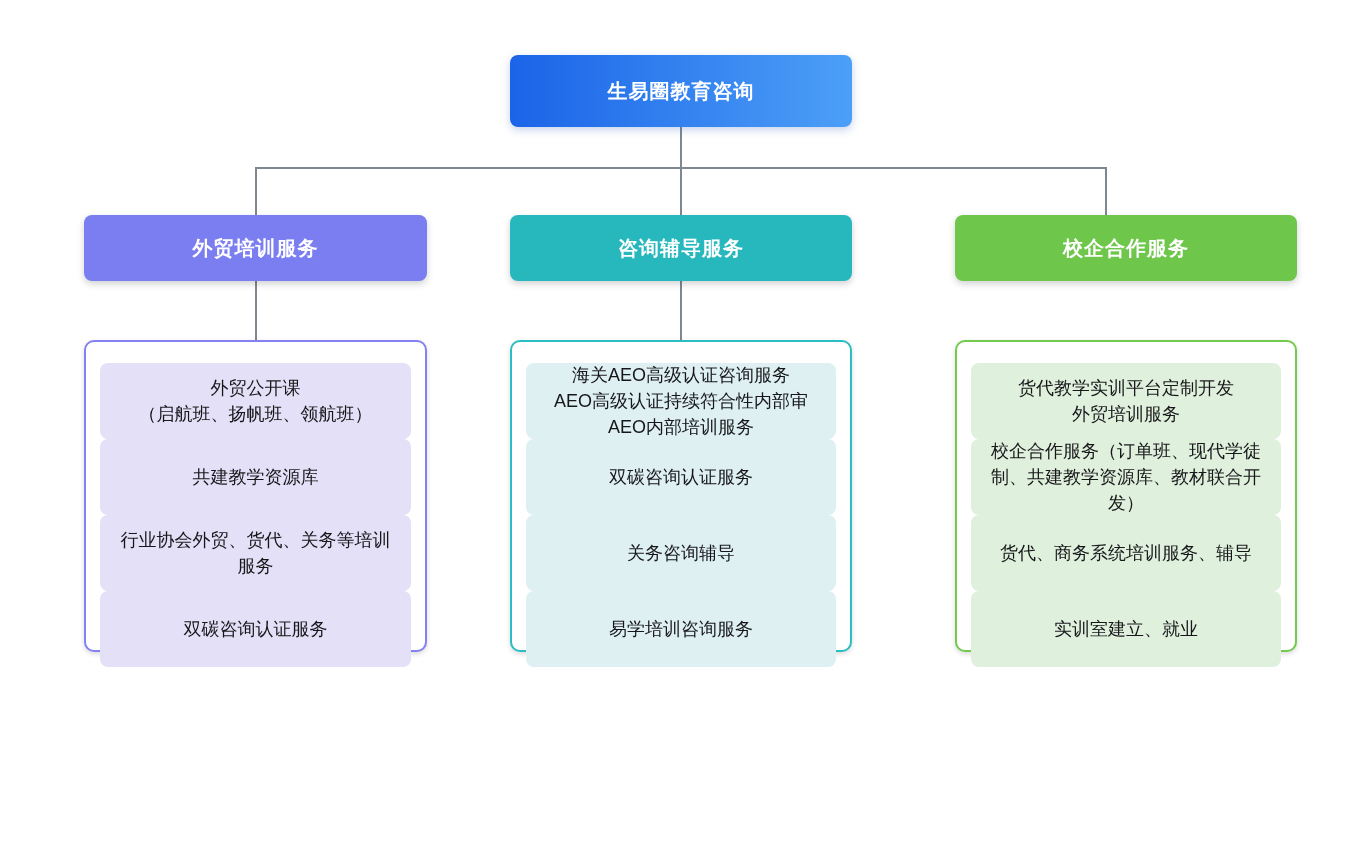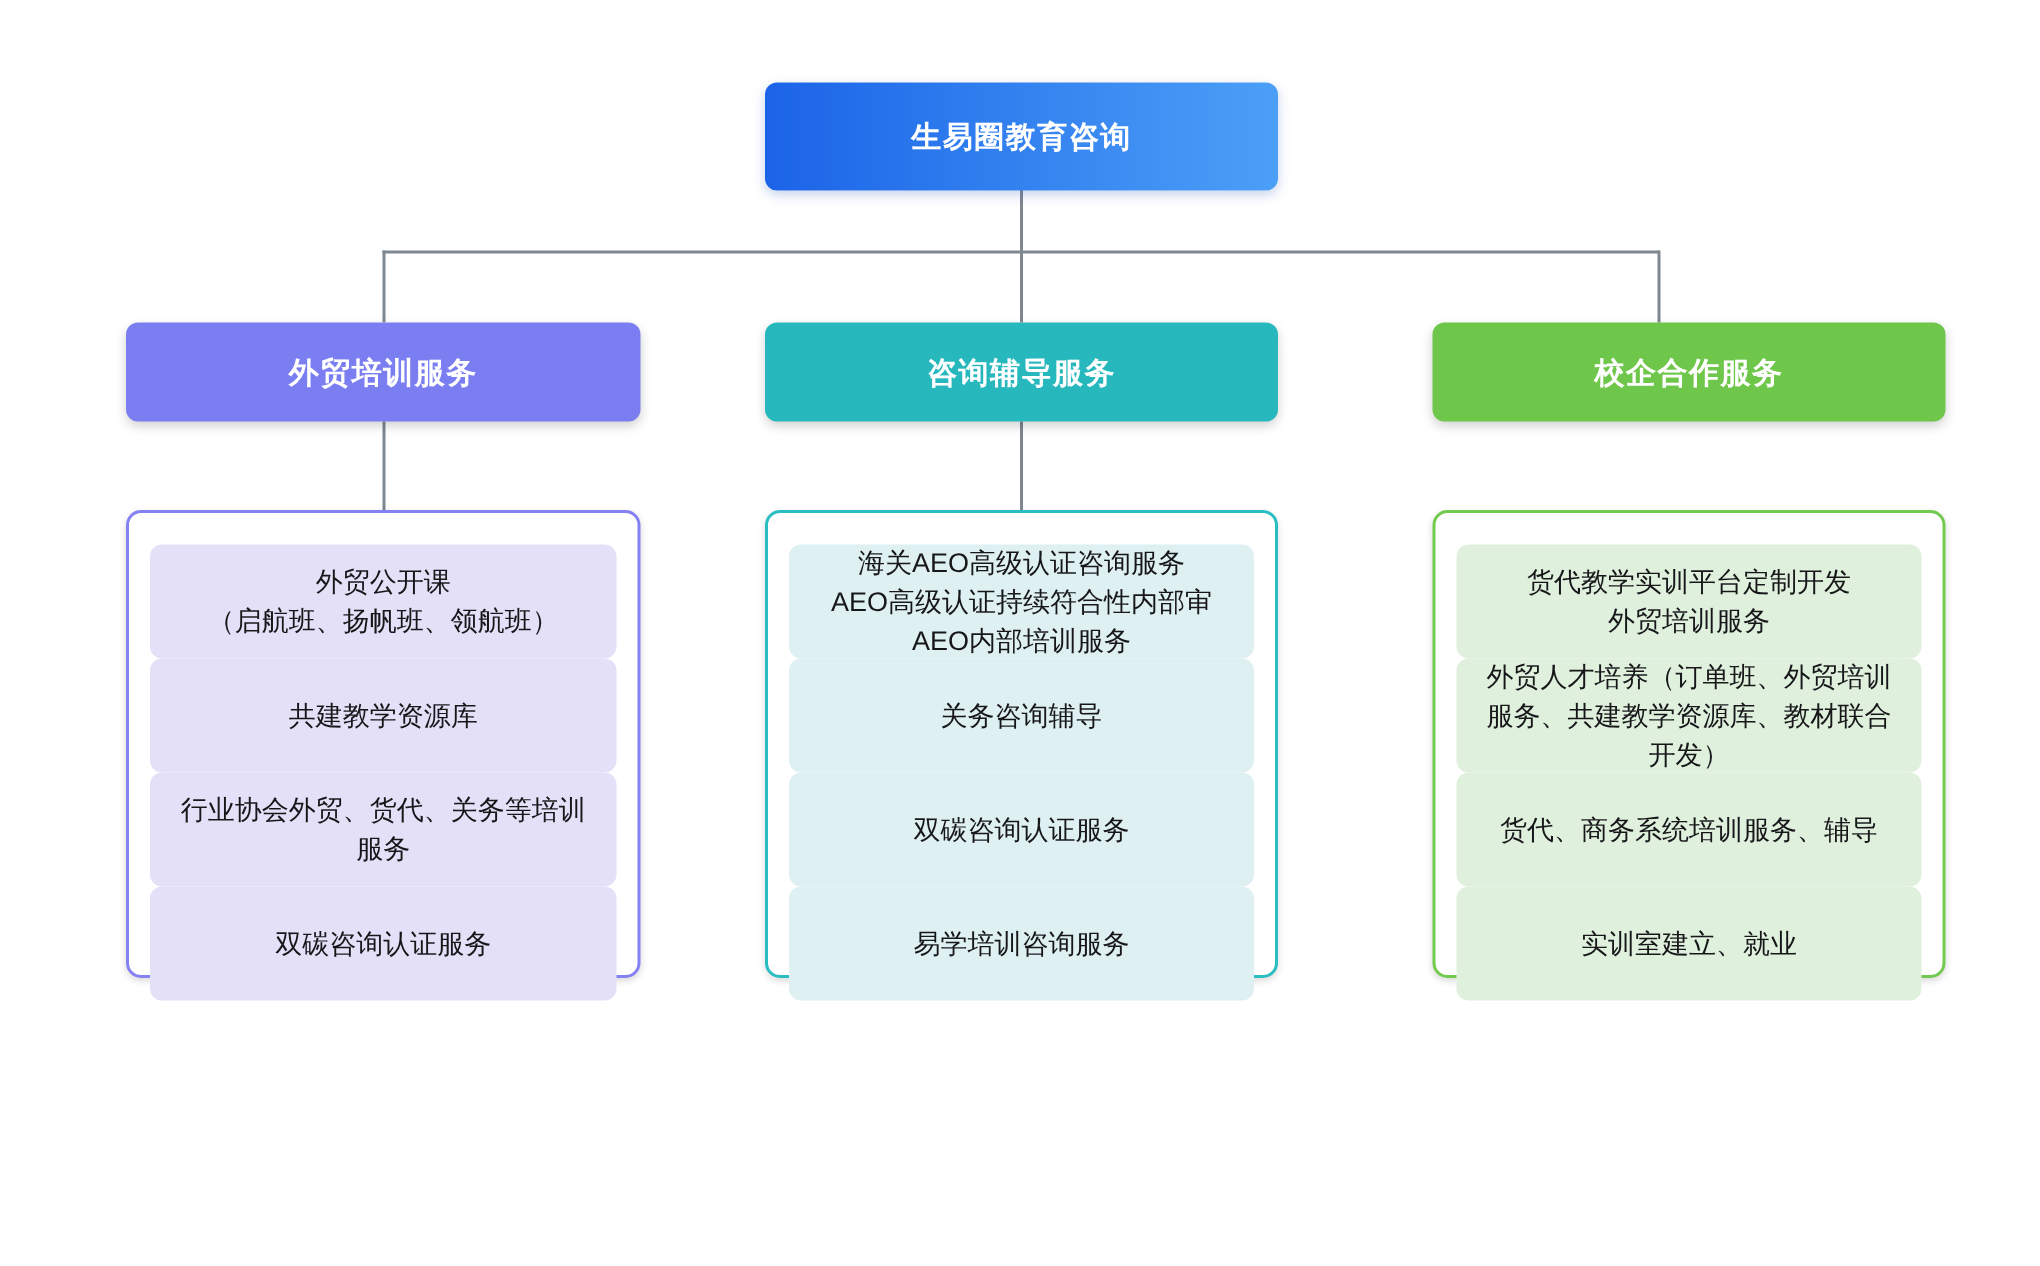--- a/index.html
+++ b/index.html
@@ -90,26 +90,26 @@
 （启航班、扬帆班、领航班）</div>
     <div class="service-item">共建教学资源库</div>
     <div class="service-item">行业协会外贸、货代、关务等培训服务</div>
     <div class="service-item">双碳咨询认证服务</div>
   </div>
 
   <div class="branch-container pos-b" style="--hdr: #27b8be; --brd: #2abec3; --bg: #def0f2;">
     <div class="service-item">海关AEO高级认证咨询服务
 AEO高级认证持续符合性内部审
 AEO内部培训服务</div>
+    <div class="service-item">双碳咨询认证服务</div>
     <div class="service-item">关务咨询辅导</div>
-    <div class="service-item">双碳咨询认证服务</div>
     <div class="service-item">易学培训咨询服务</div>
   </div>
 
   <div class="branch-container pos-c" style="--hdr: #6ec74a; --brd: #72ca4e; --bg: #dff0dd;">
     <div class="service-item">货代教学实训平台定制开发
 外贸培训服务</div>
-    <div class="service-item">外贸人才培养（订单班、外贸培训服务、共建教学资源库、教材联合开发）</div>
+    <div class="service-item">校企合作服务（订单班、现代学徒制、共建教学资源库、教材联合开发）</div>
     <div class="service-item">货代、商务系统培训服务、辅导</div>
     <div class="service-item">实训室建立、就业</div>
   </div>
 
 </div>
 
 </body></html>

